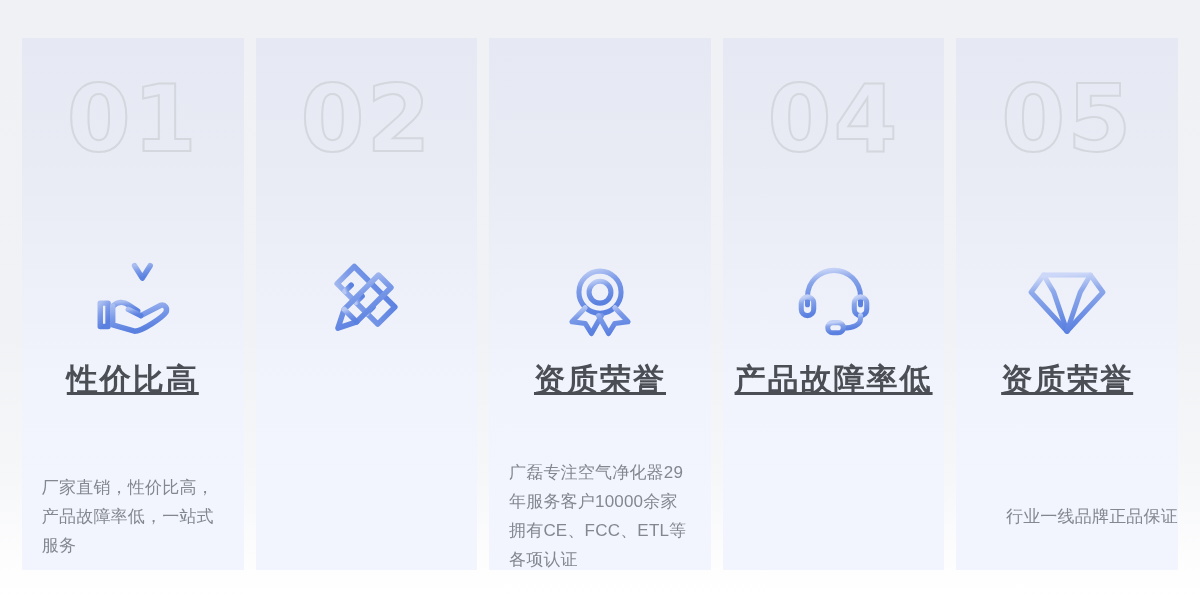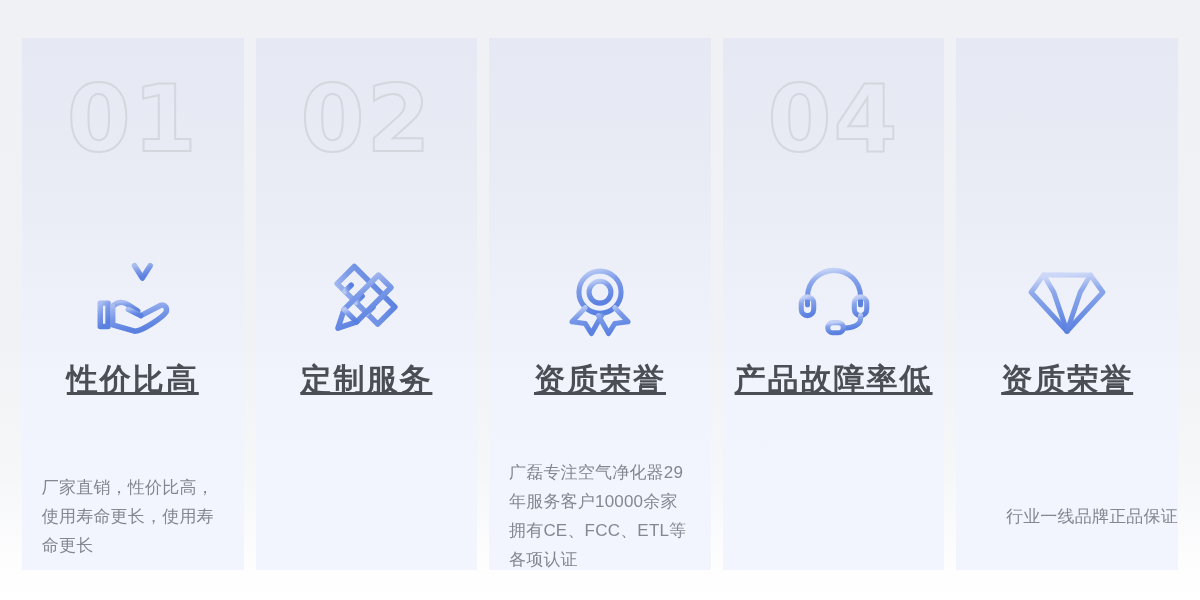--- a/index.html
+++ b/index.html
@@ -159,21 +159,21 @@
             <path d="M8 54 H18 V84 H8 Z"></path>
             <path d="M24 58 C30 52 38 52 44 56 L56 64"></path>
             <path d="M24 58 V82 L52 90 C62 90 88 72 92 66 C95 61 91 55 85 57 L60 70"></path>
             <path d="M44 62 L60 70"></path>
           </g>
         </svg>
       </div>
 
       <div class="card-title">性价比高</div>
       <div class="card-desc-wrap">
-        <div class="card-desc">厂家直销，性价比高，使用寿命更长，使用寿命更长</div>
+        <div class="card-desc">厂家直销，性价比高，产品故障率低，一站式服务</div>
       </div>
     </div>
 
     <div class="card">
       <div class="card-number">02</div>
 
       <div class="card-icon">
         <svg viewBox="0 0 100 100" fill="none" xmlns="http://www.w3.org/2000/svg">
           <defs>
             <linearGradient id="g2" x1="0.15" y1="0" x2="0.5" y2="1">
@@ -188,21 +188,20 @@
             <path d="M58 20 L66 28" transform="rotate(-90 50 47)"></path>
             <path d="M44 34 L52 42" transform="rotate(-90 50 47)"></path>
             <path d="M30 48 L38 56" transform="rotate(-90 50 47)"></path>
 
             <path d="M14 86 L22 62 L66 18 L82 34 L38 78 Z"></path>
             <path d="M22 62 L38 78"></path>
           </g>
         </svg>
       </div>
 
-      <div class="card-title">定制服务</div>
     </div>
 
     <div class="card">
 
       <div class="card-icon">
         <svg viewBox="0 0 100 100" fill="none" xmlns="http://www.w3.org/2000/svg">
           <defs>
             <linearGradient id="g3" x1="0.2" y1="0" x2="0.5" y2="1">
               <stop offset="0%" stop-color="#b8c9f4"></stop>
               <stop offset="35%" stop-color="#7b9ae8"></stop>
@@ -243,20 +242,21 @@
             <path d="M84 70 V74 C84 82 74 86 62 86"></path>
             <rect x="42" y="79" width="20" height="13" rx="6.5"></rect>
           </g>
         </svg>
       </div>
 
       <div class="card-title">产品故障率低</div>
     </div>
 
     <div class="card">
+      <div class="card-number">05</div>
 
       <div class="card-icon">
         <svg viewBox="0 0 100 100" fill="none" xmlns="http://www.w3.org/2000/svg">
           <defs>
             <linearGradient id="g5" x1="0.4" y1="0" x2="0.5" y2="1">
               <stop offset="0%" stop-color="#cdd8f8"></stop>
               <stop offset="28%" stop-color="#8ea9eb"></stop>
               <stop offset="100%" stop-color="#5a80e0"></stop>
             </linearGradient>
           </defs>

